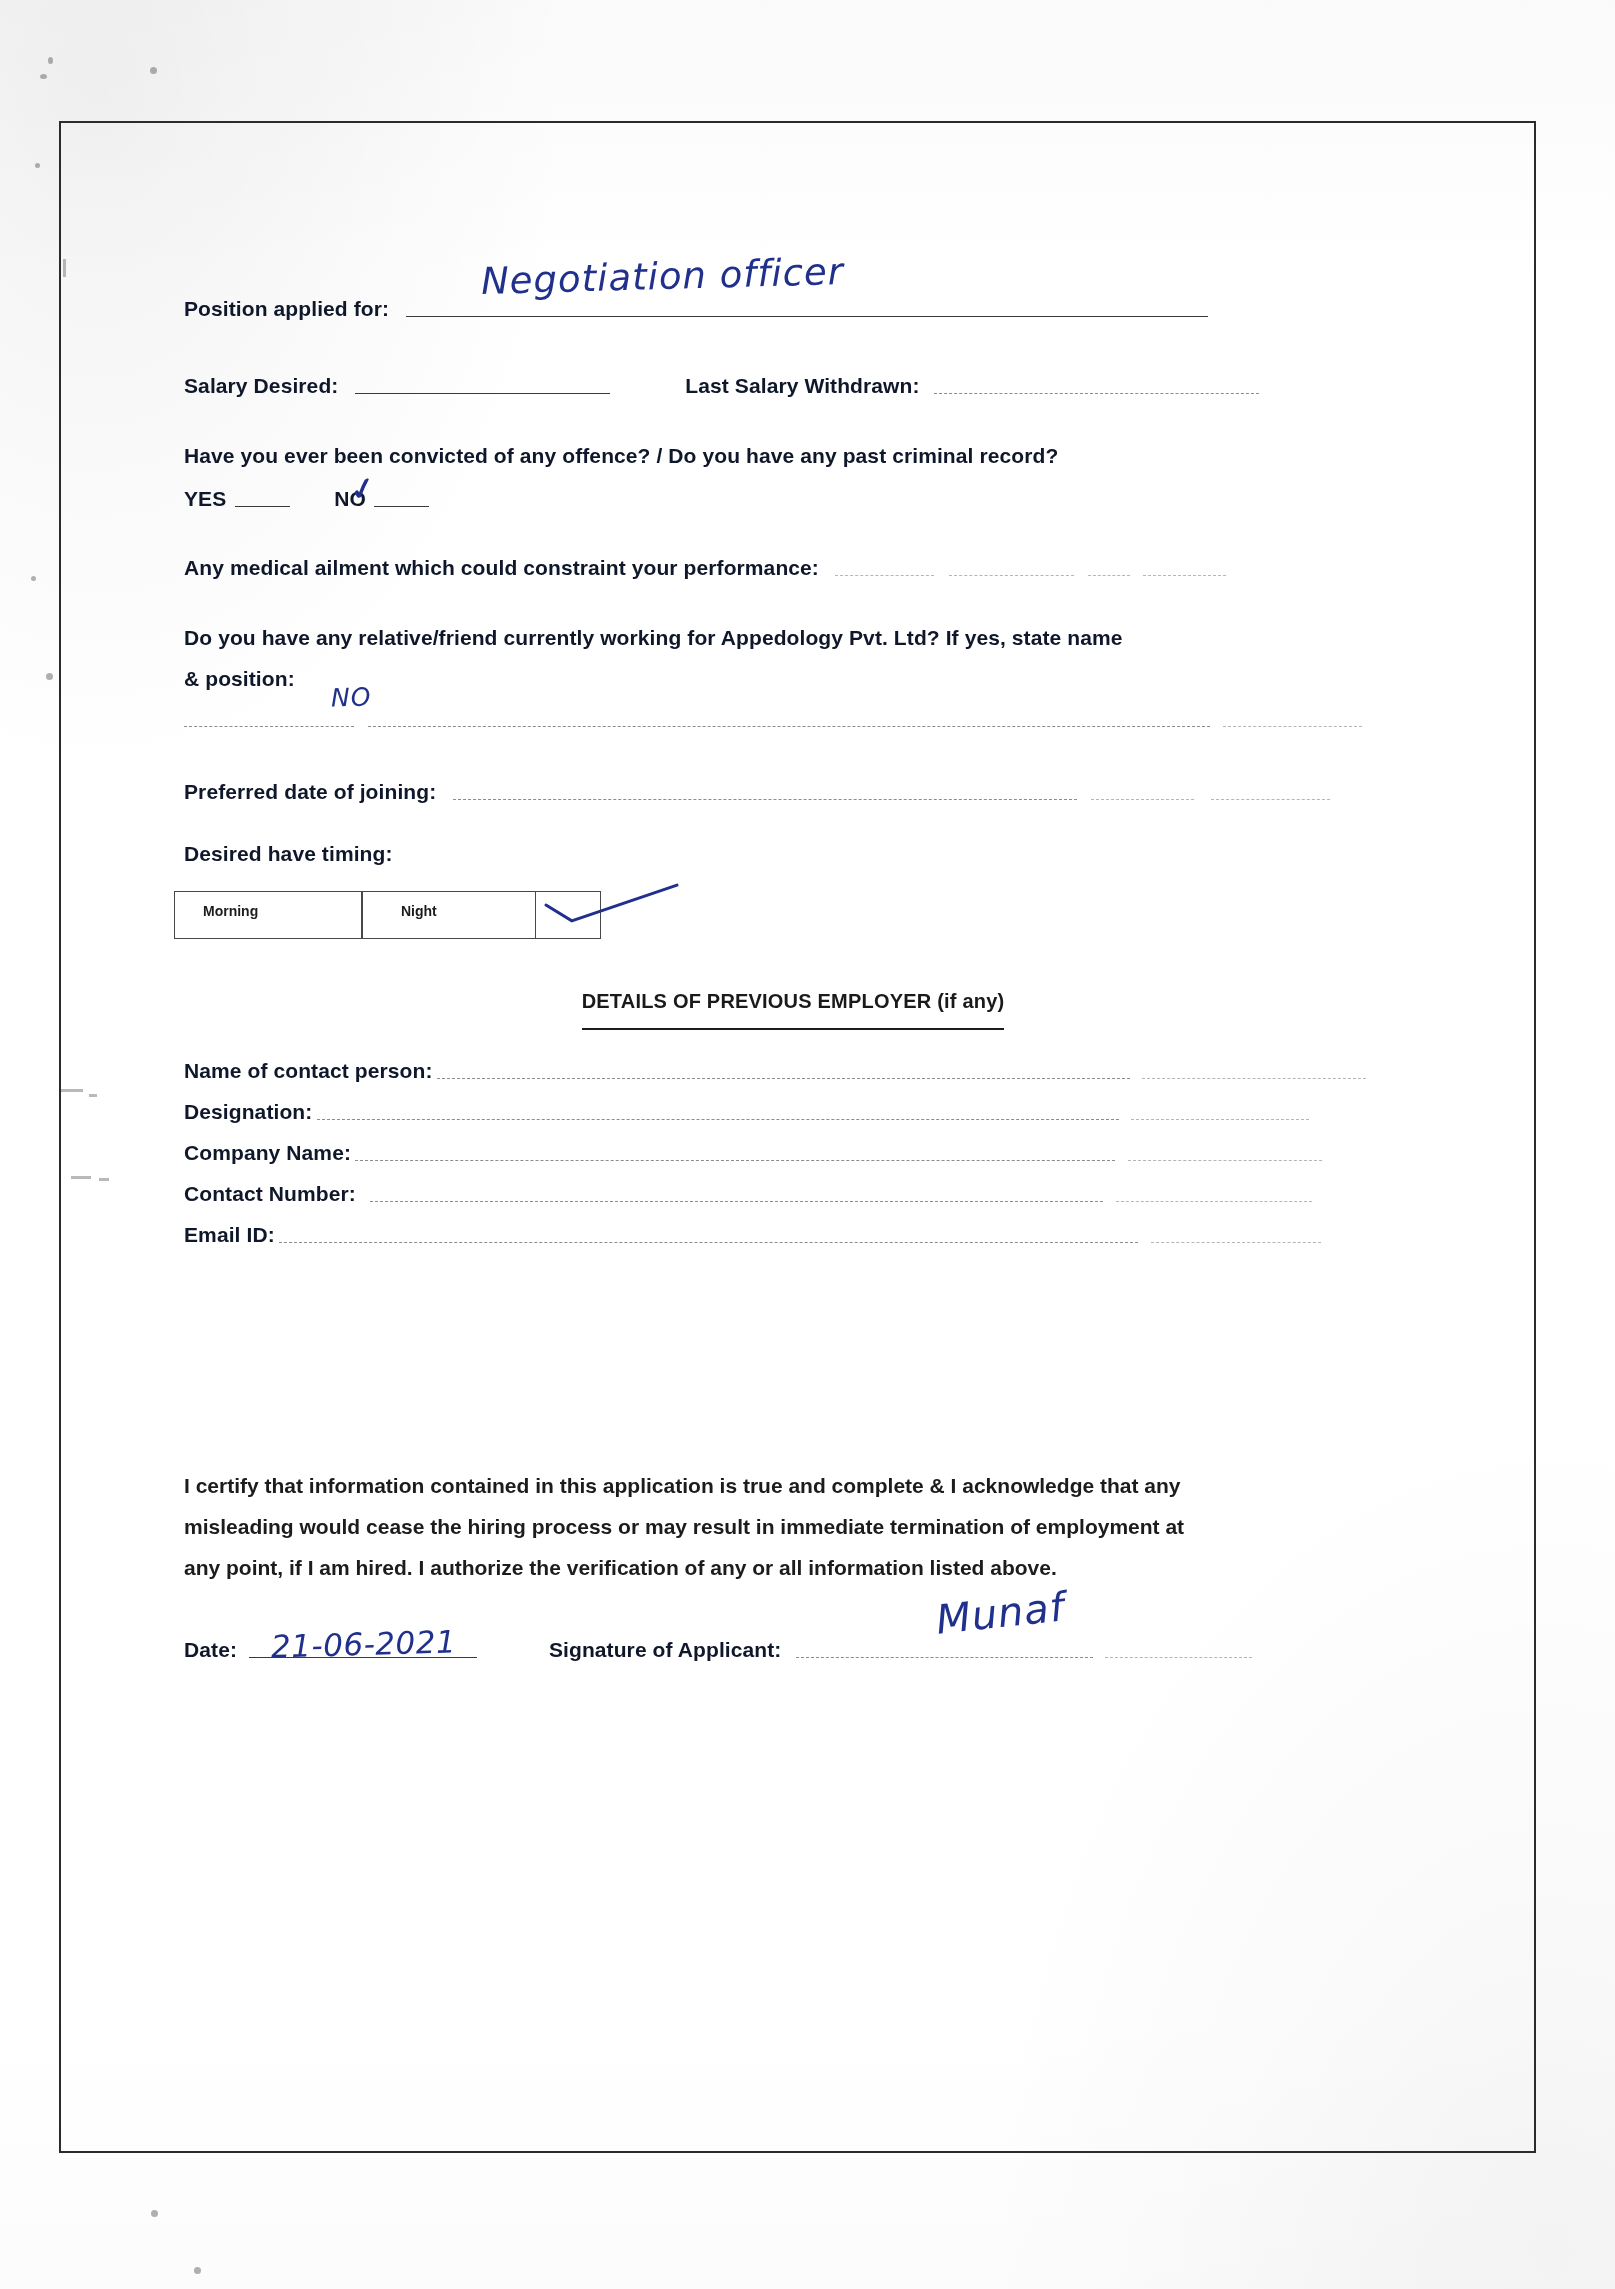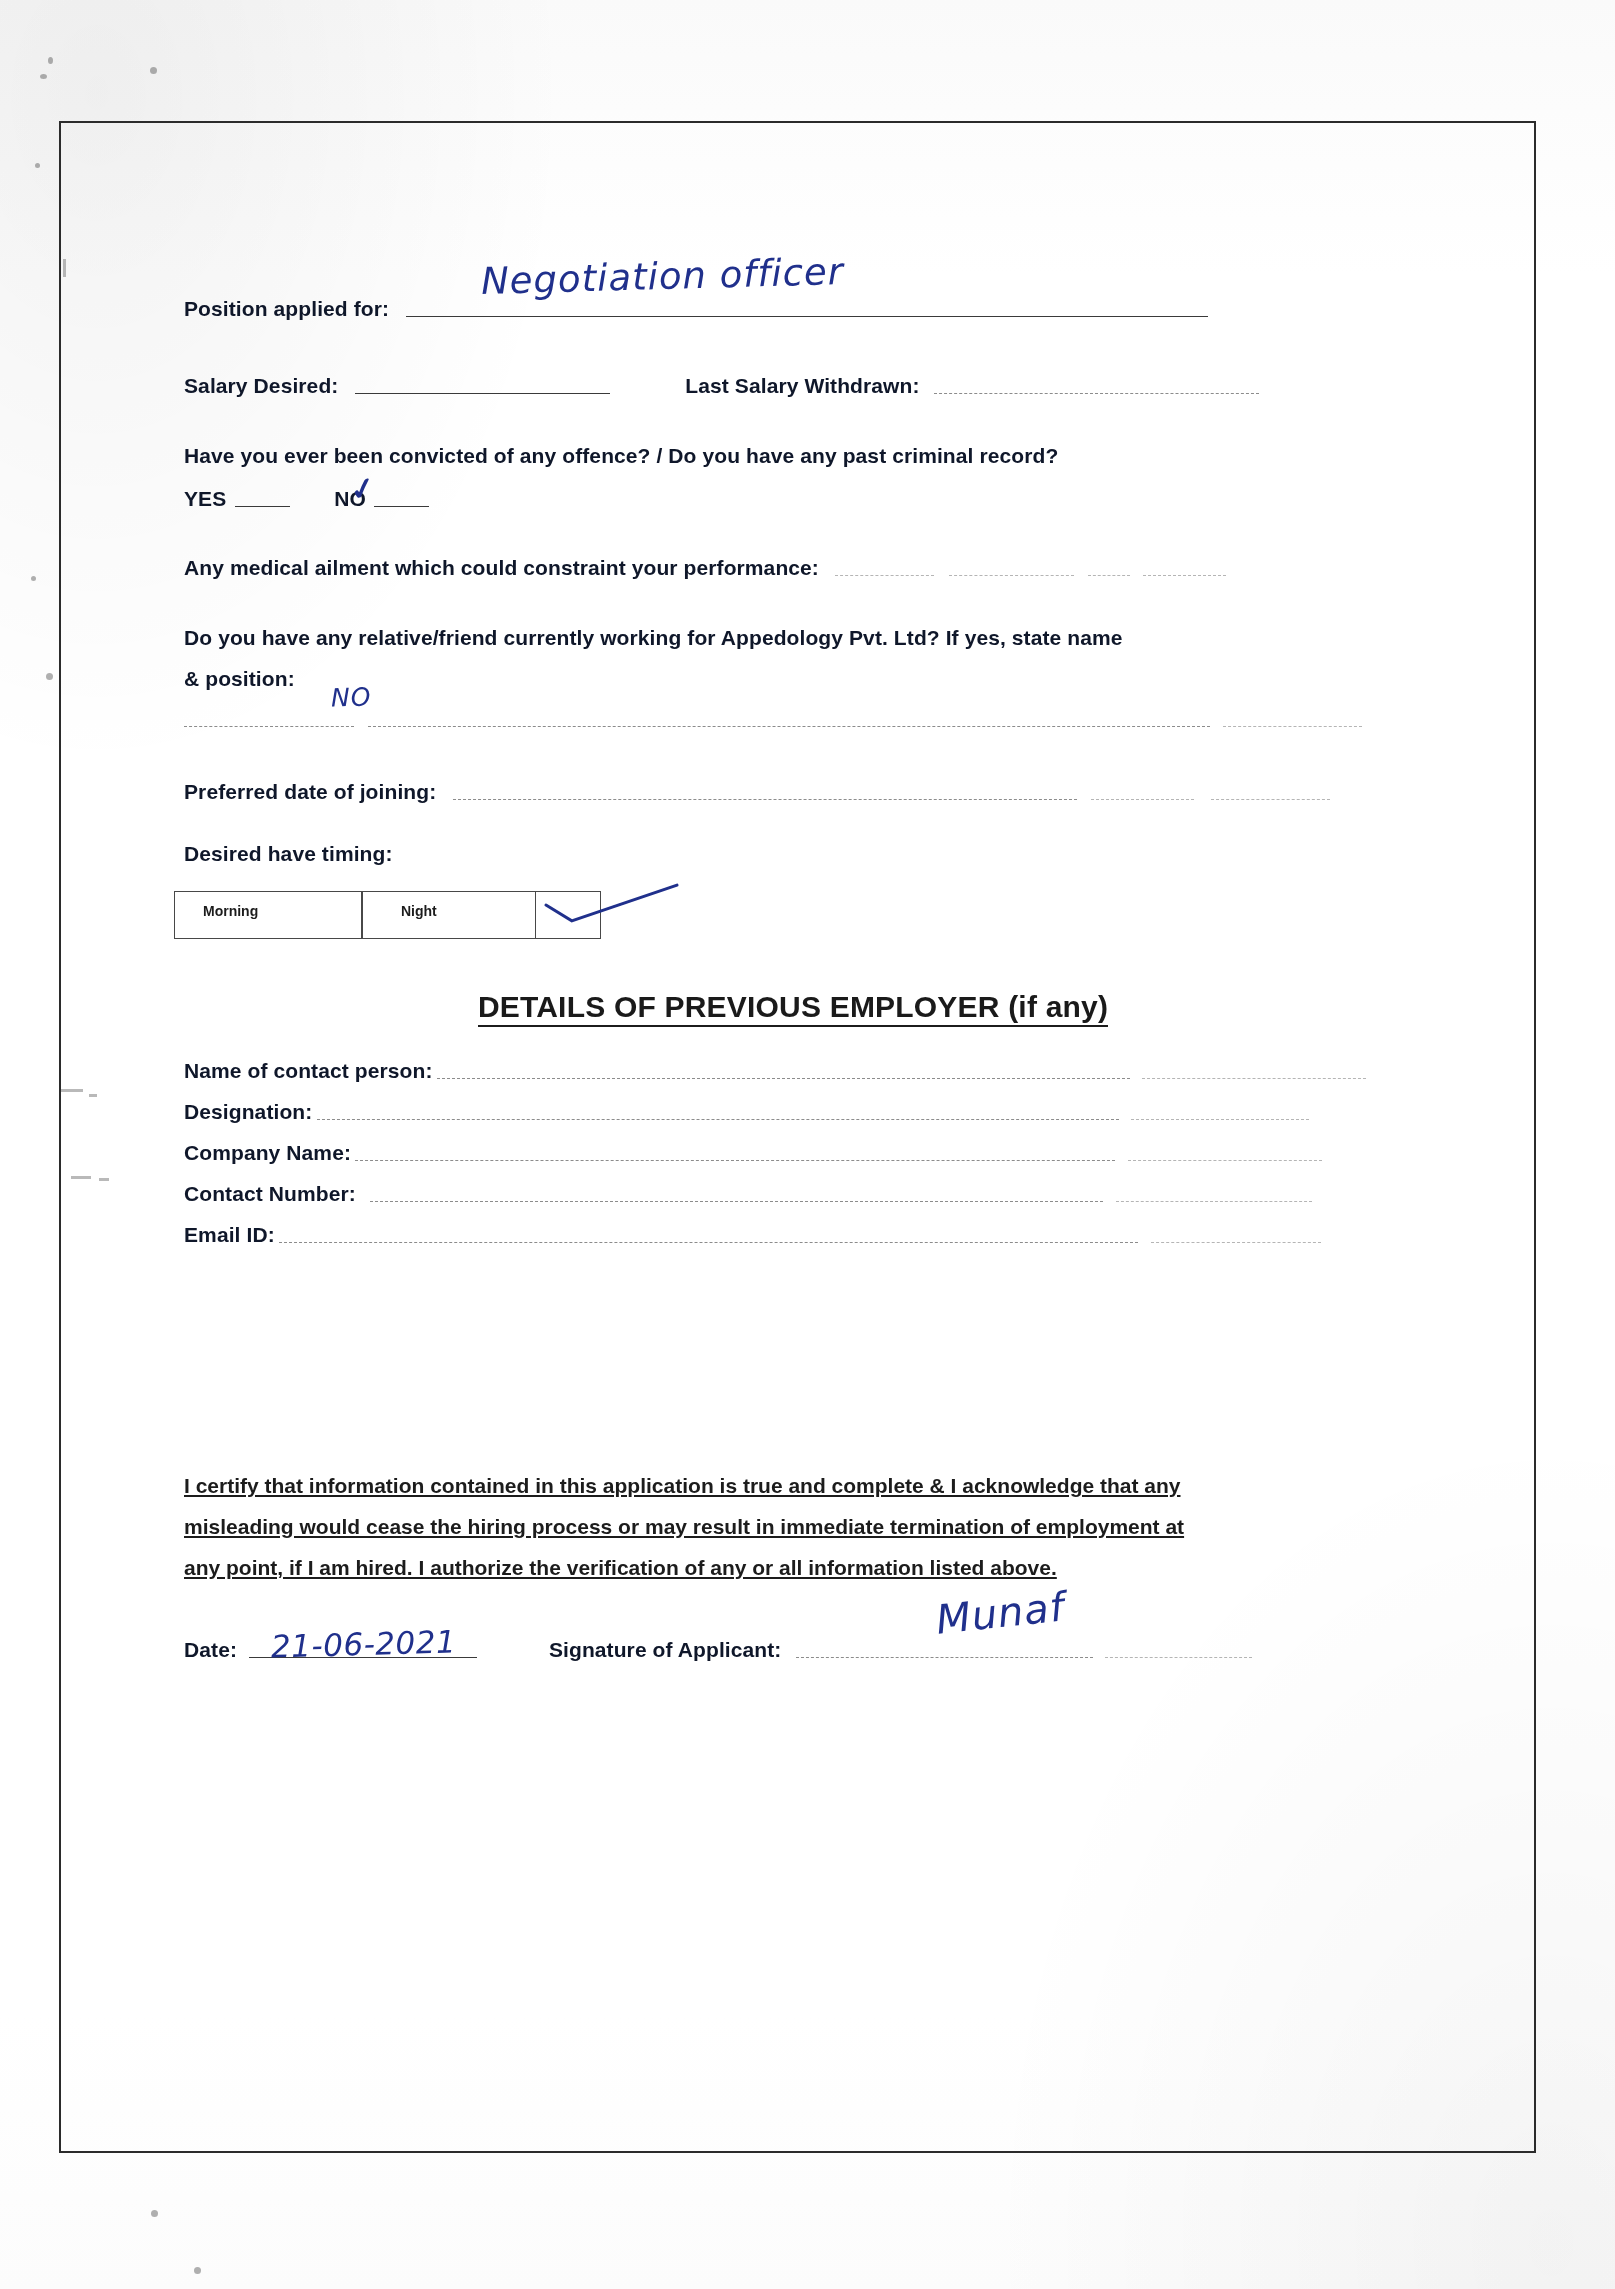--- a/index.html
+++ b/index.html
@@ -158,24 +158,24 @@
 
   
   #section-header {
     position: absolute;
     left: 0;
     top: 693px;
     width: 1218px;
     text-align: center;
   }
   #section-header span {
-    font-size: 30px;
+    font-size: 20px;
     font-weight: 700;
     border-bottom: 2.2px solid #1c1c1c;
-    padding-bottom: 2px;
+    padding-bottom: 16px;
     letter-spacing: 0.2px;
   }
 
   
   #employer-block {
     position: absolute;
     left: 0;
     top: 762px;
     width: 1218px;
   }
@@ -187,21 +187,20 @@
   
   #certify {
     position: absolute;
     left: 0;
     top: 1168px;
     width: 1198px;
     font-size: 21px;
     font-weight: 700;
     line-height: 41px;
     color: #1c1c1c;
-    text-decoration: underline;
   }
 
   
   #sig-row {
     position: absolute;
     left: 0;
     top: 1341px;
     width: 1218px;
   }
   #date-hand {

